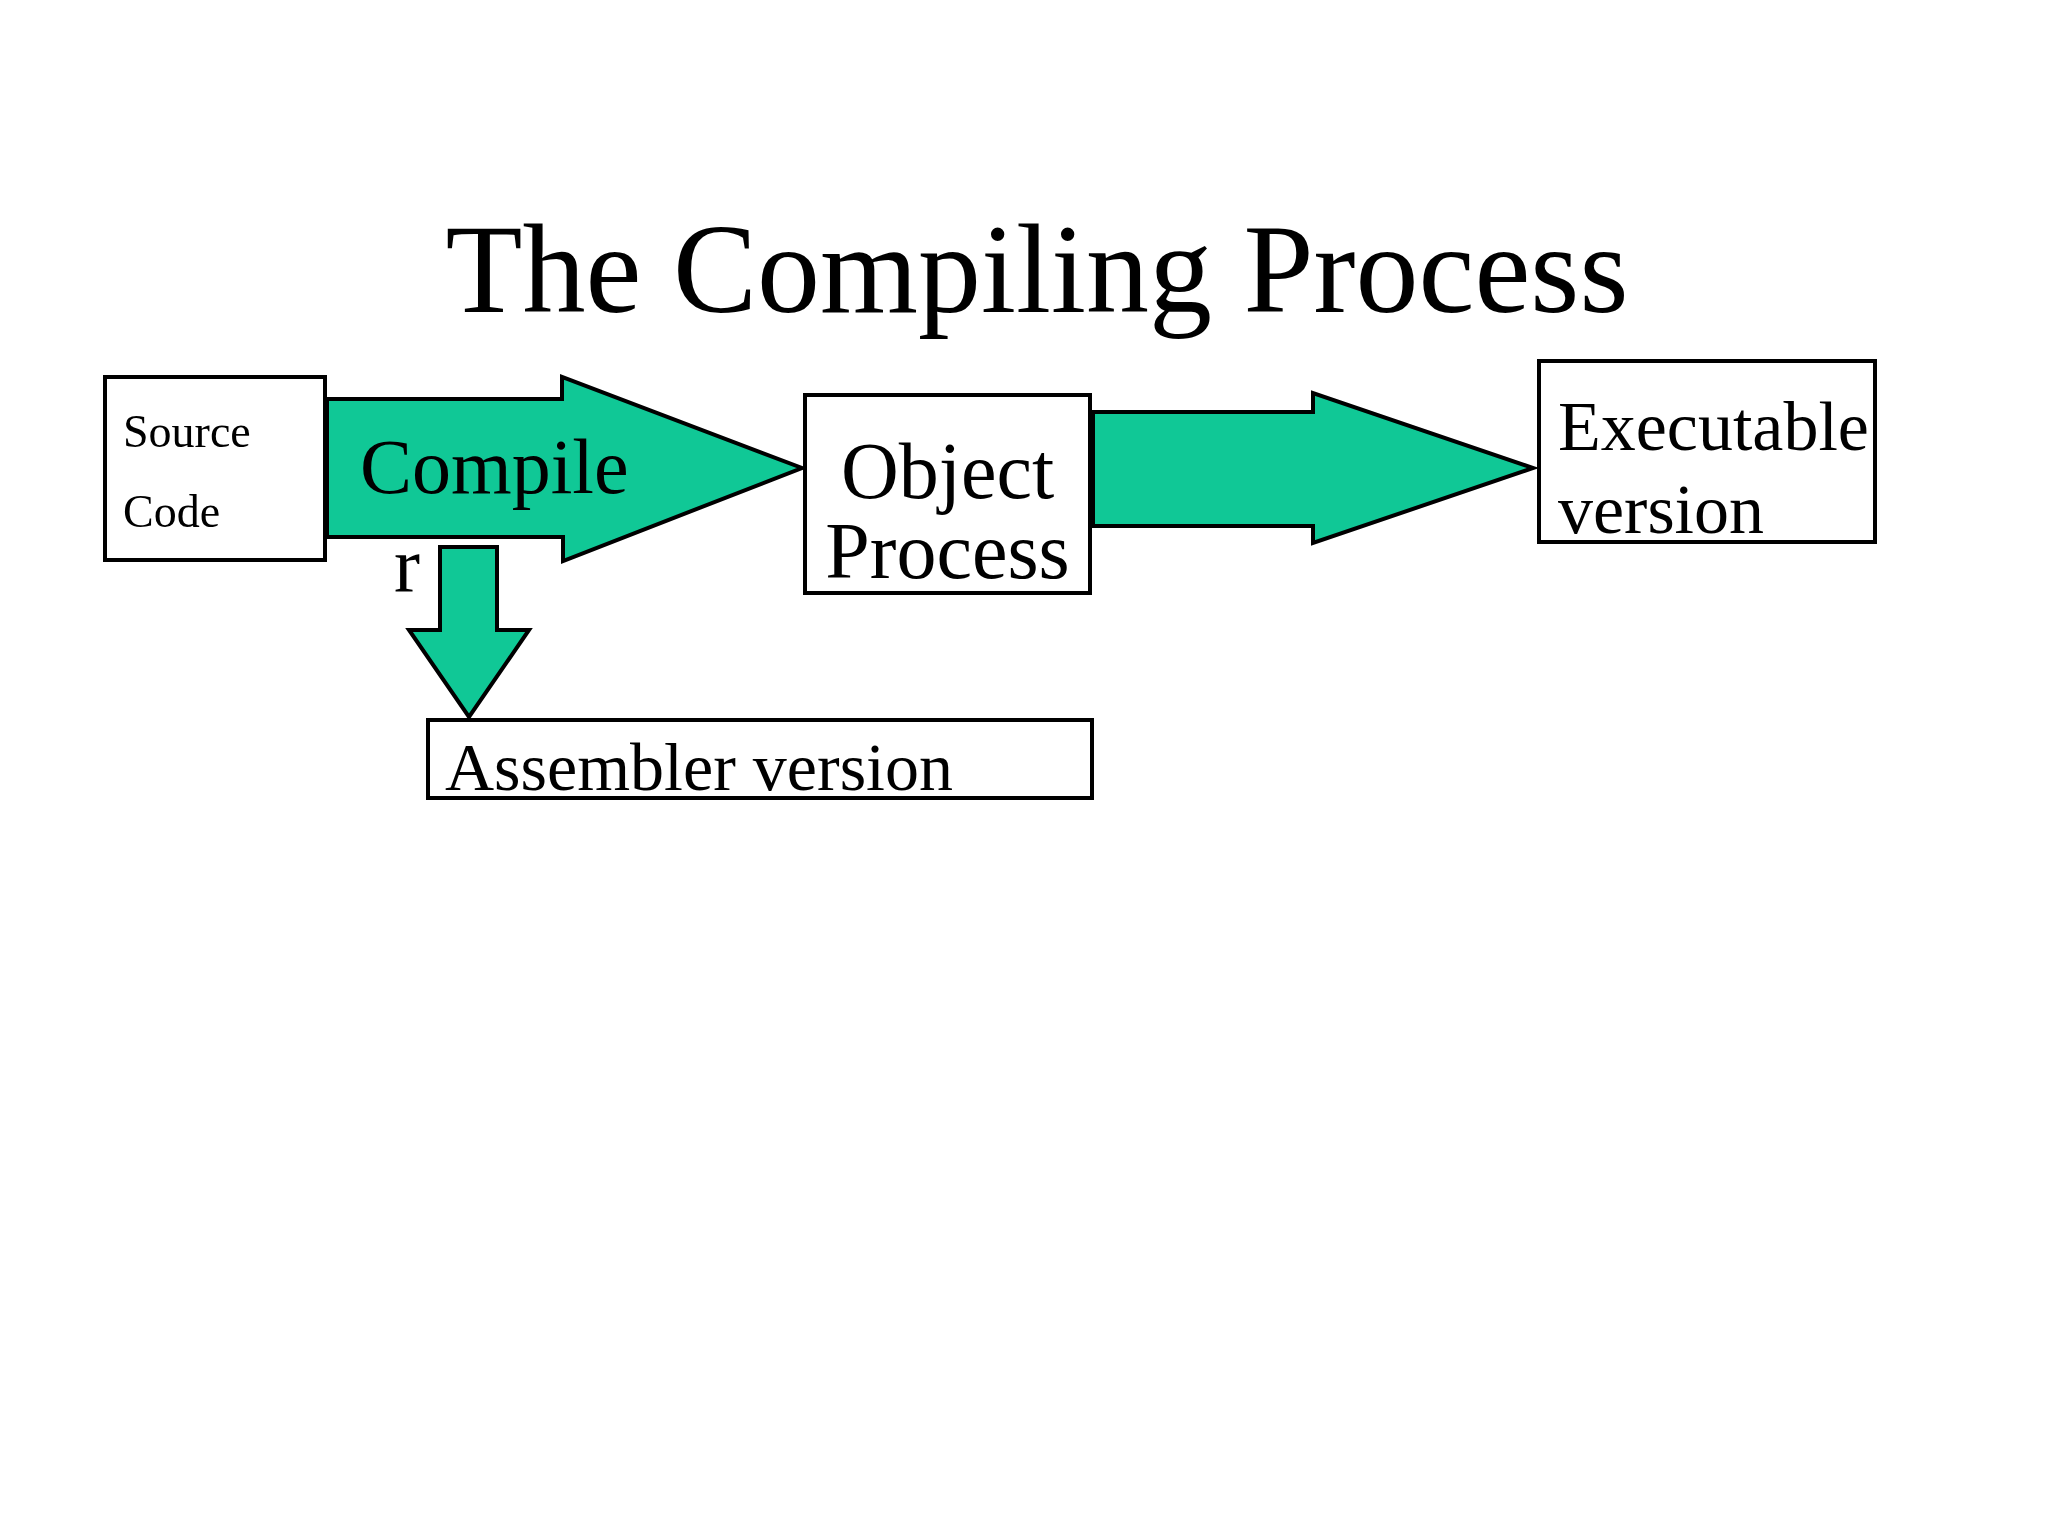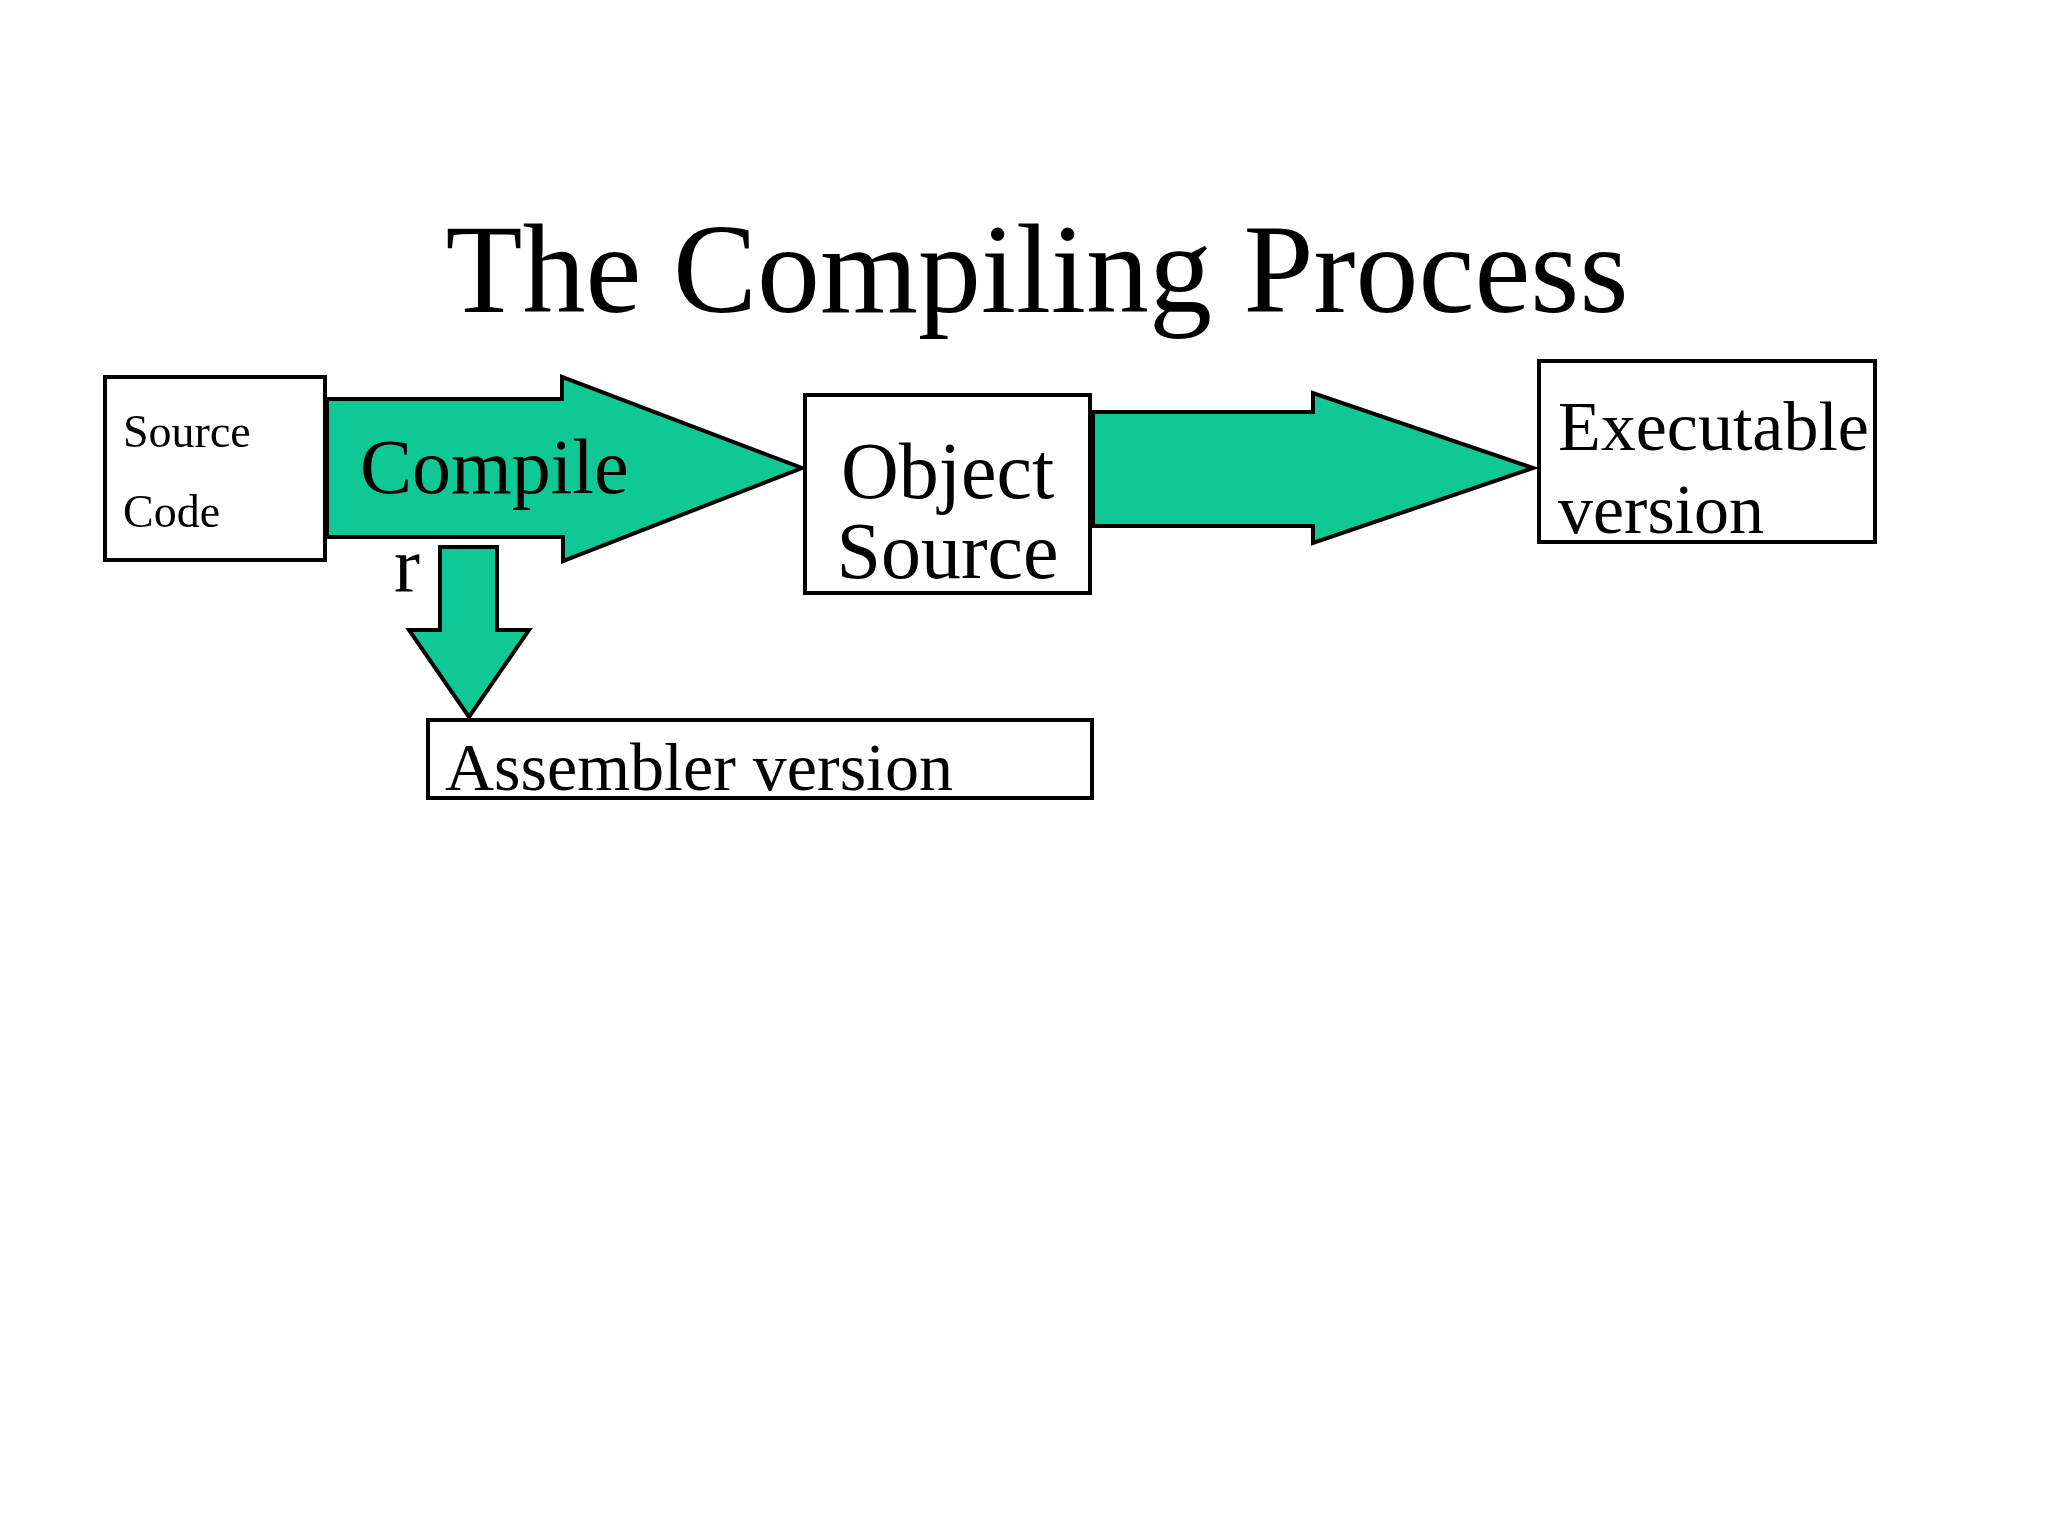--- a/index.html
+++ b/index.html
@@ -91,21 +91,21 @@
     <polygon points="440,547 497,547 497,630 529,630 469,717 409,630 440,630"></polygon>
   </svg>
 
   <div id="box-source-code" class="node-box">
     <div class="node-text">Source
 Code</div>
   </div>
 
   <div id="box-object-module" class="node-box">
     <div class="node-text">Object
-Source</div>
+Process</div>
   </div>
 
   <div id="box-executable" class="node-box">
     <div class="node-text">Executable
 version</div>
   </div>
 
   <div id="box-assembler" class="node-box">
     <div class="node-text">Assembler version</div>
   </div>

